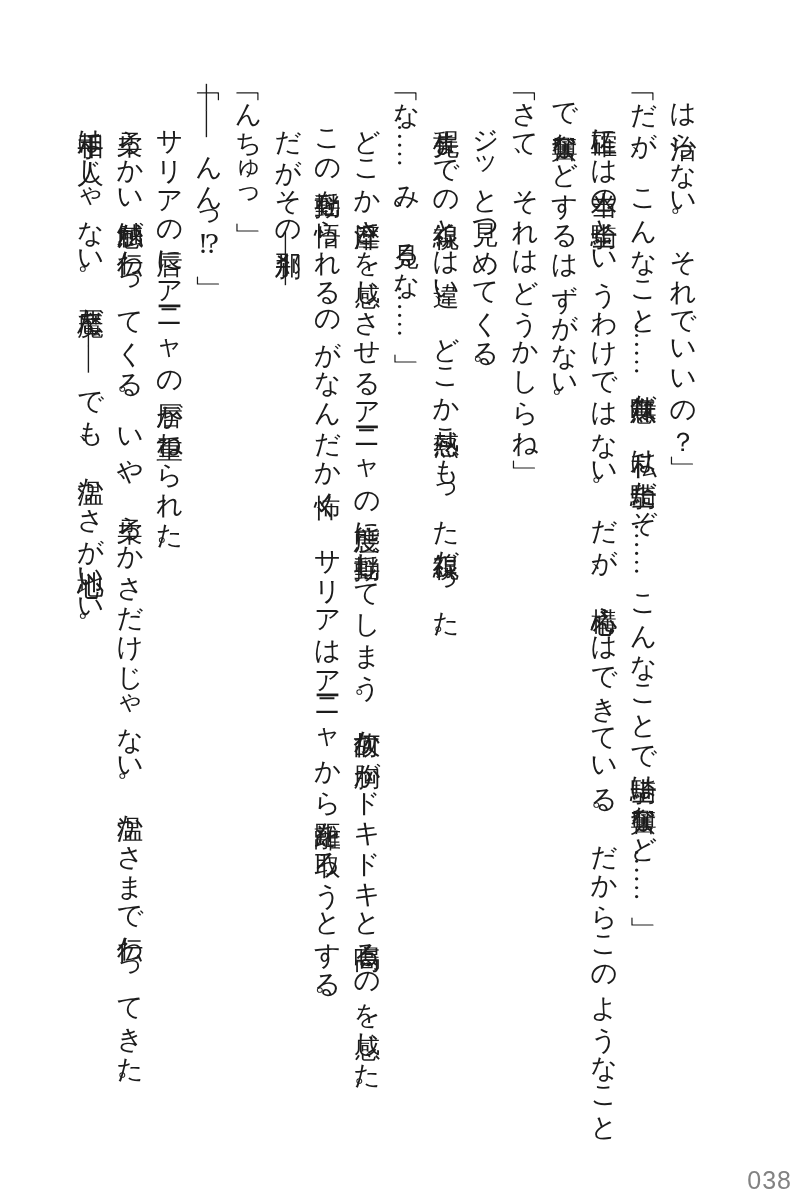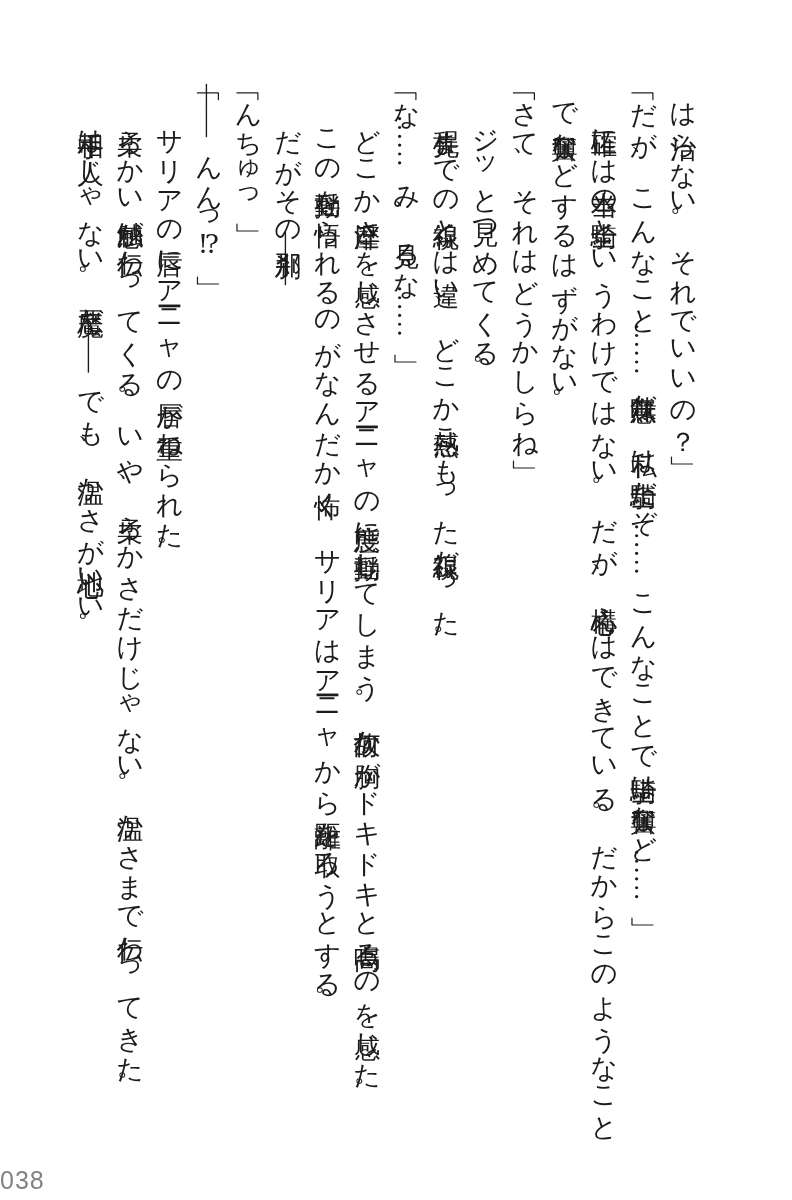--- a/index.html
+++ b/index.html
@@ -34,21 +34,21 @@
   }
 
   .para { margin: 0; }
   .para.indent { text-indent: 1em; }
 
   .page-number {
     position: absolute;
     top: 1166px;
     left: 0;
     width: 792px;
-    text-align: left;
+    text-align: right;
     font-family: "Liberation Sans", "DejaVu Sans", sans-serif;
     font-size: 25px;
     font-weight: 400;
     letter-spacing: 1px;
     color: #828282;
   }
 </style>
 </head>
 <body>
 

